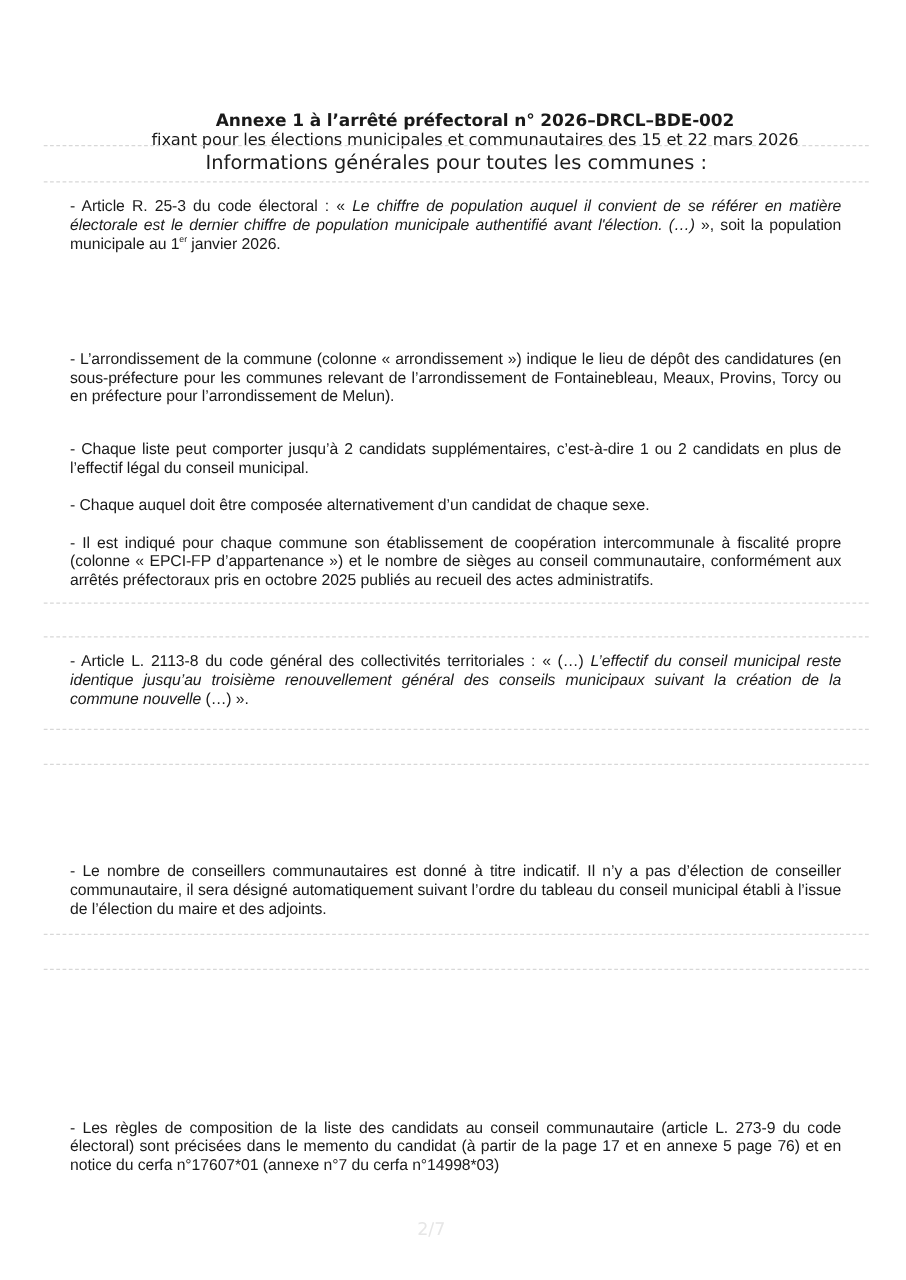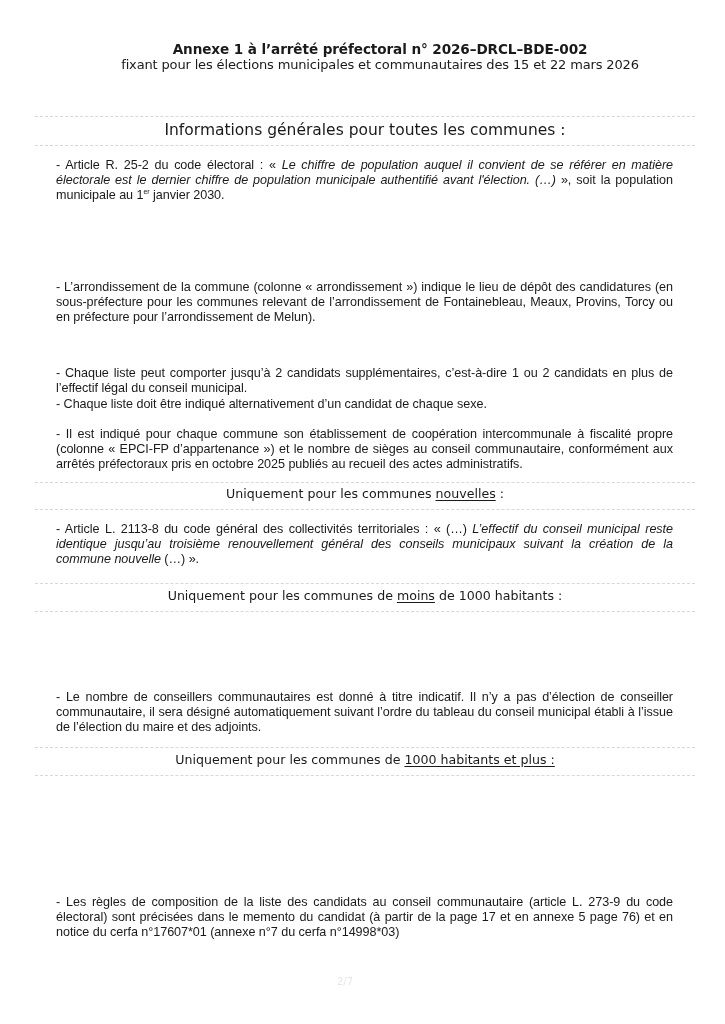--- a/index.html
+++ b/index.html
@@ -2,68 +2,65 @@
 <html><head>
   <meta charset="utf-8">
   <style>
     html, body { margin: 0; padding: 0; background: #ffffff; }
     body {
       width: 725px; height: 1024px; position: relative; overflow: hidden;
       font-family: "DejaVu Sans", sans-serif; color: #1a1a1a;
     }
     .page { position: absolute; left: 0; top: 0; width: 725px; height: 1024px; }
     .header { position: absolute; left: 40px; width: 680px; top: 41px; text-align: center; }
-    .header .l1 { font-weight: bold; font-size: 13.6px; line-height: 16px; letter-spacing: -0.1px; }
+    .header .l1 { font-weight: bold; font-size: 13.6px; line-height: 16px; letter-spacing: -0.1px; margin-top: 48px; }
     .header .l2, .header .l3 { font-size: 13px; line-height: 15px; letter-spacing: -0.15px; }
     .sep { position: absolute; left: 35px; width: 660px; height: 0; border-top: 1px dashed #d8d8d8; }
     .section-title { position: absolute; left: 35px; width: 660px; text-align: center; font-size: 12.6px; }
     .section-title.big { font-size: 15.5px; }
     .section-title u { text-decoration: underline; text-underline-offset: 2px; }
     .para {
       position: absolute; left: 56px; width: 617px;
       font-family: "Liberation Sans", sans-serif; font-size: 12.6px; line-height: 15.2px;
       text-align: justify; letter-spacing: -0.05px;
     }
     .para em { }
     .para sup { font-size: 7px; vertical-align: super; line-height: 0; }
-    .pagenum { position: absolute; left: 330px; top: 976px; width: 30px; text-align: center; font-size: 10px; color: #e6e6e6; }
+    .pagenum { position: absolute; left: 330px; top: 976px; width: 30px; text-align: center; font-size: 14px; color: #e6e6e6; }
   </style>
 </head>
 <body>
 
 <div class="page">
 
   <div class="header">
     <div class="l1">Annexe 1 à l’arrêté préfectoral n° 2026–DRCL–BDE-002</div>
     <div class="l2">fixant pour les élections municipales et communautaires des 15 et 22 mars 2026</div>
   </div>
 
   <div class="sep" style="top:116px"></div>
   <div class="section-title big" style="top:121px">Informations générales pour toutes les communes :</div>
   <div class="sep" style="top:145px"></div>
 
-  <div class="para" style="top:158px"><span>- Article R. 25-2 du code électoral : « </span><em>Le chiffre de population auquel il convient de se référer en matière électorale est le dernier chiffre de population municipale authentifié avant l'élection. (…)</em><span> », soit la population municipale au 1</span><sup>er</sup><span> janvier 2030.</span></div>
+  <div class="para" style="top:158px"><span>- Article R. 25-3 du code électoral : « </span><em>Le chiffre de population auquel il convient de se référer en matière électorale est le dernier chiffre de population municipale authentifié avant l'élection. (…)</em><span> », soit la population municipale au 1</span><sup>er</sup><span> janvier 2026.</span></div>
 
   <div class="para" style="top:280px">- L’arrondissement de la commune (colonne « arrondissement ») indique le lieu de dépôt des candidatures (en sous-préfecture pour les communes relevant de l’arrondissement de Fontainebleau, Meaux, Provins, Torcy ou en préfecture pour l’arrondissement de Melun).</div>
-  <div class="para" style="top:366px">- Chaque liste peut comporter jusqu’à 2 candidats supplémentaires, c’est-à-dire 1 ou 2 candidats en plus de l’effectif légal du conseil municipal.</div>
-  <div class="para" style="top:397px">- Chaque liste doit être indiqué alternativement d’un candidat de chaque sexe.</div>
+  <div class="para" style="top:352px">- Chaque liste peut comporter jusqu’à 2 candidats supplémentaires, c’est-à-dire 1 ou 2 candidats en plus de l’effectif légal du conseil municipal.</div>
+  <div class="para" style="top:397px">- Chaque auquel doit être composée alternativement d’un candidat de chaque sexe.</div>
   <div class="para" style="top:427px">- Il est indiqué pour chaque commune son établissement de coopération intercommunale à fiscalité propre (colonne « EPCI-FP d’appartenance ») et le nombre de sièges au conseil communautaire, conformément aux arrêtés préfectoraux pris en octobre 2025 publiés au recueil des actes administratifs.</div>
 
   <div class="sep" style="top:482px"></div>
-  <div class="section-title" style="top:486px"><span>Uniquement pour les communes </span><u>nouvelles</u><span> :</span></div>
   <div class="sep" style="top:509px"></div>
 
   <div class="para" style="top:522px"><span>- Article L. 2113-8 du code général des collectivités territoriales : « (…) </span><em>L’effectif du conseil municipal reste identique jusqu’au troisième renouvellement général des conseils municipaux suivant la création de la commune nouvelle</em><span> (…) ».</span></div>
 
   <div class="sep" style="top:583px"></div>
-  <div class="section-title" style="top:588px"><span>Uniquement pour les communes de </span><u>moins</u><span> de 1000 habitants :</span></div>
   <div class="sep" style="top:611px"></div>
 
   <div class="para" style="top:690px">- Le nombre de conseillers communautaires est donné à titre indicatif. Il n’y a pas d’élection de conseiller communautaire, il sera désigné automatiquement suivant l’ordre du tableau du conseil municipal établi à l’issue de l’élection du maire et des adjoints.</div>
 
   <div class="sep" style="top:747px"></div>
-  <div class="section-title" style="top:752px"><span>Uniquement pour les communes de </span><u>1000 habitants et plus :</u></div>
   <div class="sep" style="top:775px"></div>
 
   <div class="para" style="top:895px">- Les règles de composition de la liste des candidats au conseil communautaire (article L. 273-9 du code électoral) sont précisées dans le memento du candidat (à partir de la page 17 et en annexe 5 page 76) et en notice du cerfa n°17607*01 (annexe n°7 du cerfa n°14998*03)</div>
 
   <div class="pagenum">2/7</div>
 </div>
 
 </body></html>

